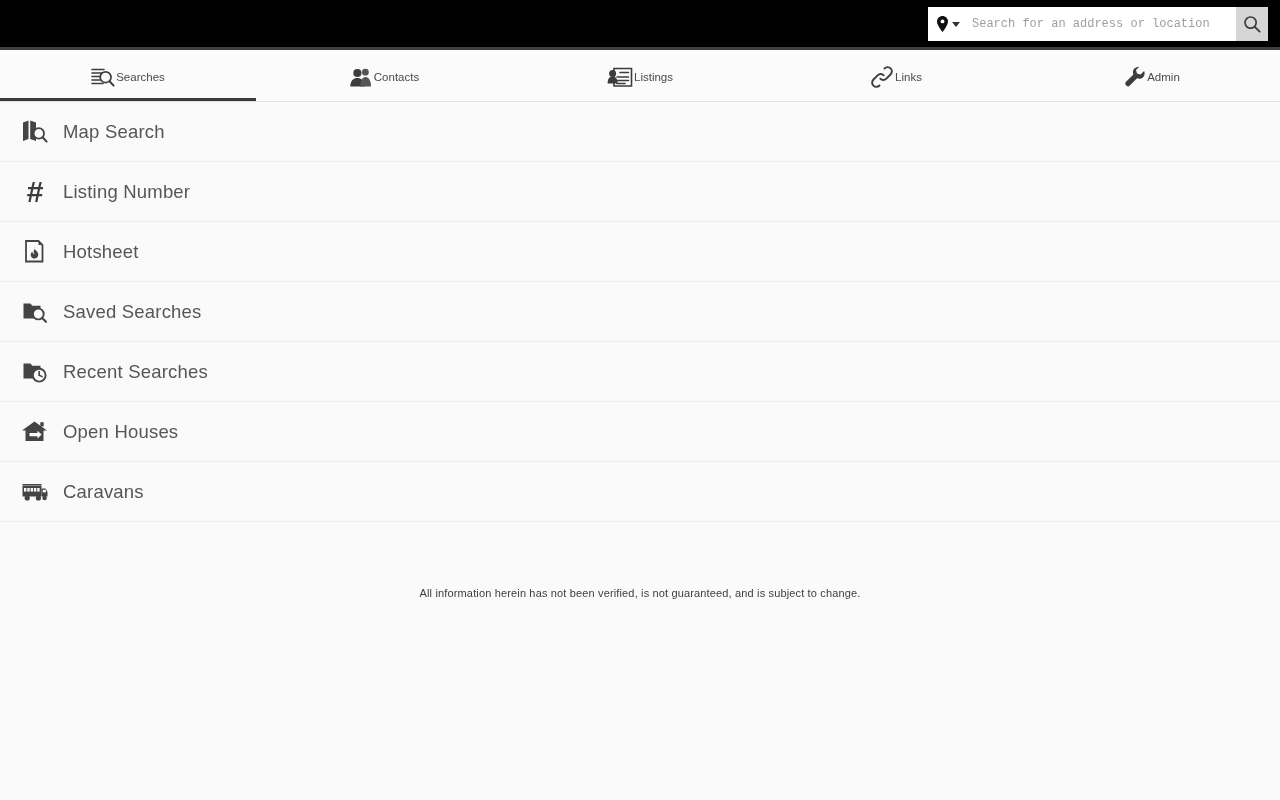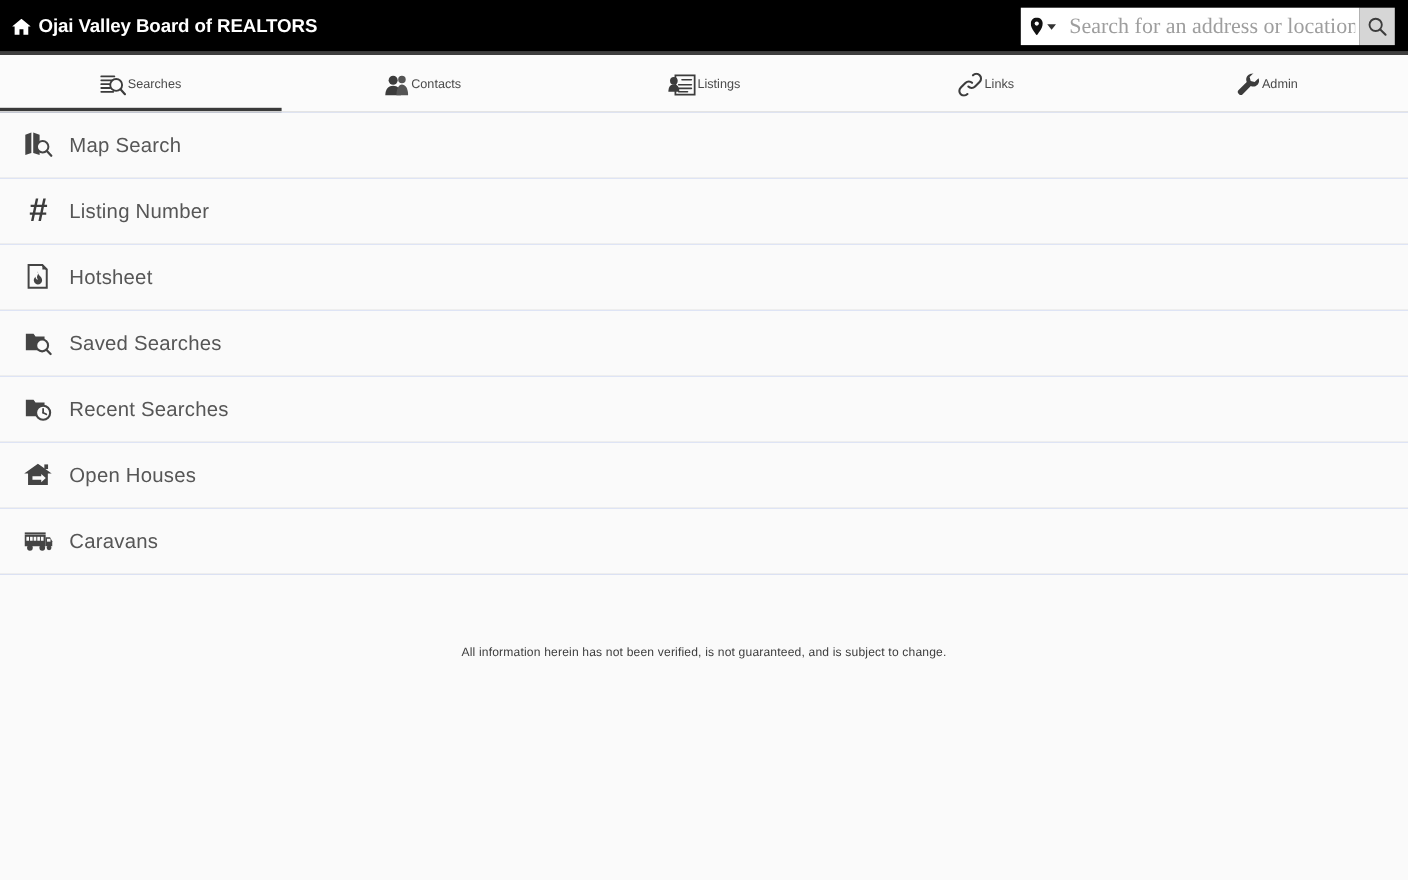--- a/index.html
+++ b/index.html
@@ -68,22 +68,22 @@
   .caret {
     width: 0; height: 0;
     border-left: 4px solid transparent;
     border-right: 4px solid transparent;
     border-top: 5px solid #333;
   }
   .search-input {
     border: 0;
     outline: 0;
     flex: 1;
-    font-family: Liberation Serif, serif;
-    font-size: 20px;
+    font-family: Liberation Mono, monospace;
+    font-size: 12px;
     color: #555;
     background: transparent;
     padding: 0 4px;
   }
   .search-input::placeholder { color: #9e9e9e; }
   .search-btn {
     width: 32px;
     background: #d6d6d6;
     border: 0;
     display: flex;
@@ -192,28 +192,20 @@
     margin-top: 65px;
     font-size: 11px;
     color: #3d3d3d;
     letter-spacing: 0.15px;
   }
 </style>
 </head>
 <body>
 
 <div class="topbar">
-  <div class="brand">
-    <span class="home-glyph">
-      <svg width="17" height="15" viewBox="0 0 17 15">
-        <path d="M8.5 0 L17 7 L14.7 7 L14.7 14.6 L10.3 14.6 L10.3 9.6 L6.7 9.6 L6.7 14.6 L2.3 14.6 L2.3 7 L0 7 Z" fill="#ffffff"></path>
-      </svg>
-    </span>
-    <span>Ojai Valley Board of REALTORS</span>
-  </div>
 
   <div class="searchgroup">
     <div class="search-field">
       <span class="pin-drop">
         <span>
           <svg width="11" height="16" viewBox="0 0 11 16">
             <path d="M5.5 0 C2.46 0 0 2.46 0 5.5 C0 9.6 5.5 16 5.5 16 C5.5 16 11 9.6 11 5.5 C11 2.46 8.54 0 5.5 0 Z" fill="#111"></path>
             <circle cx="5.5" cy="5.4" r="1.9" fill="#ffffff"></circle>
           </svg>
         </span>

